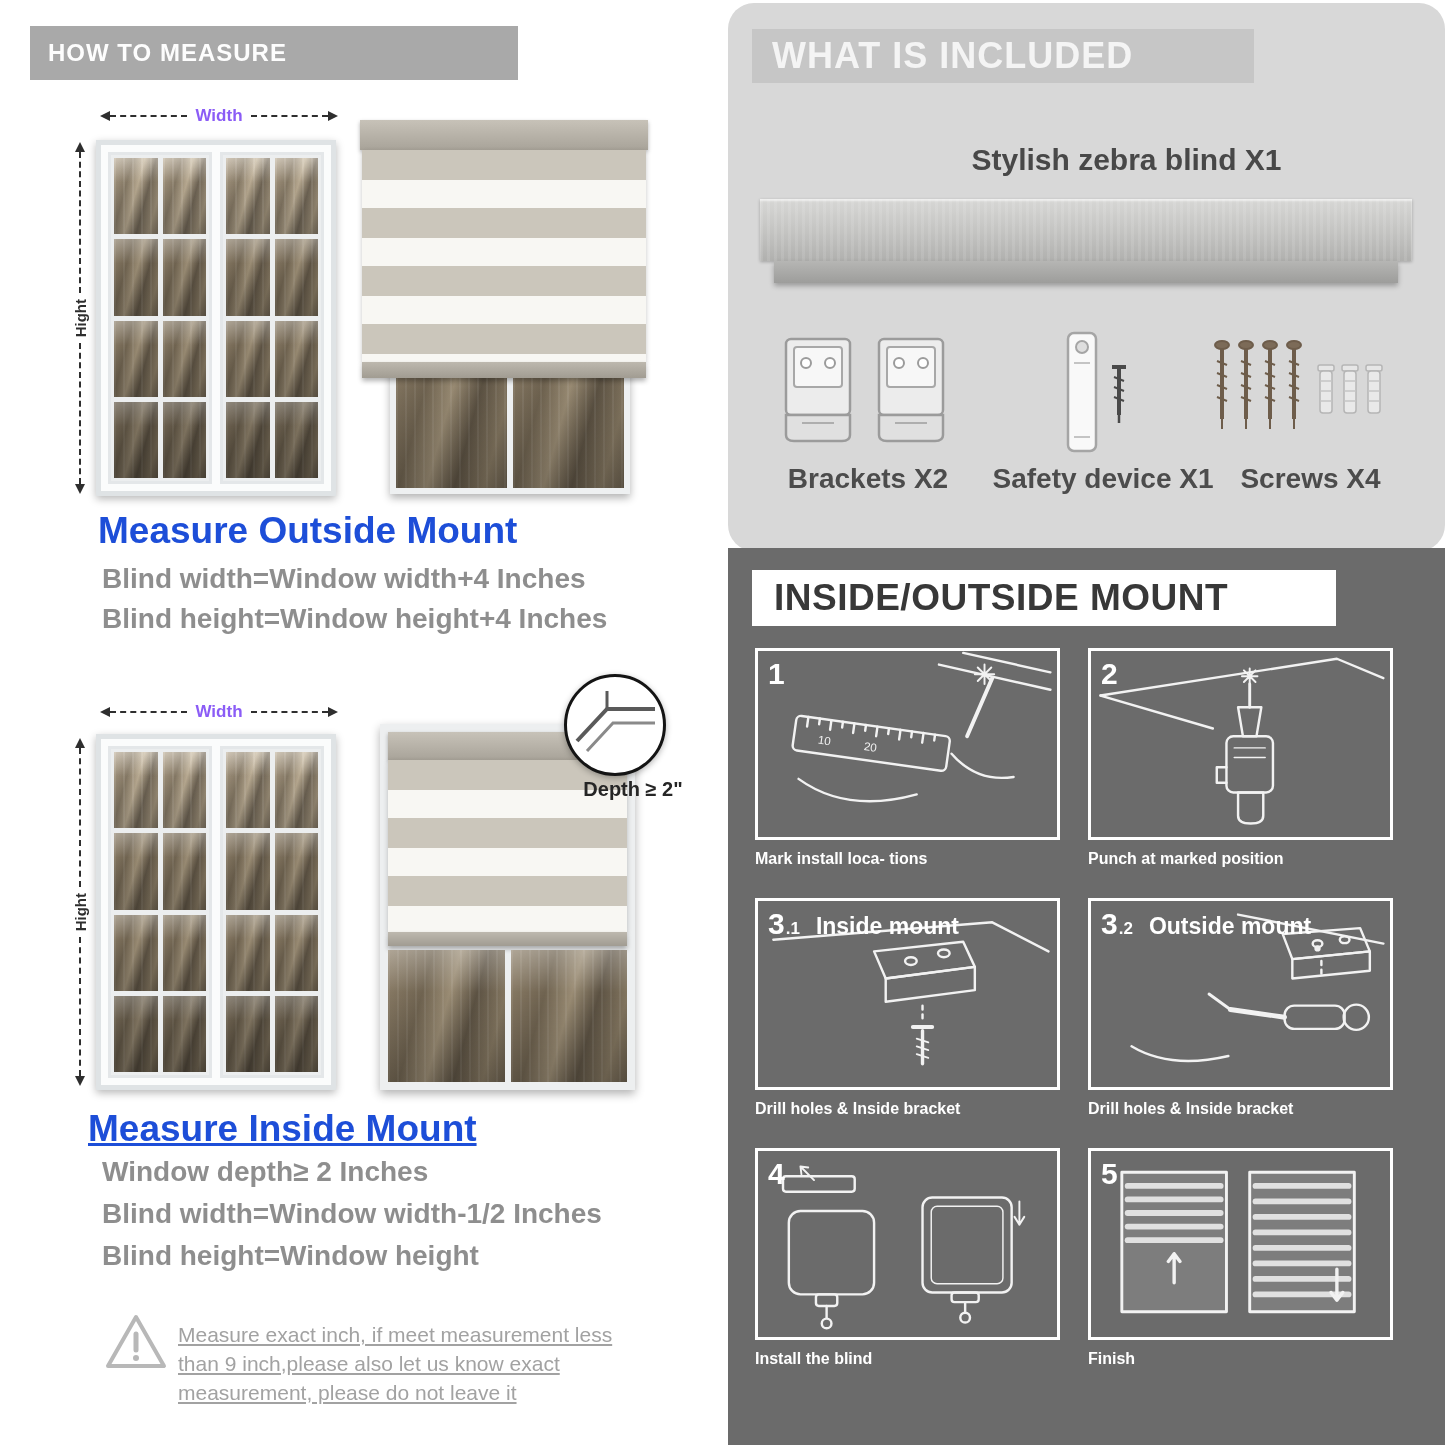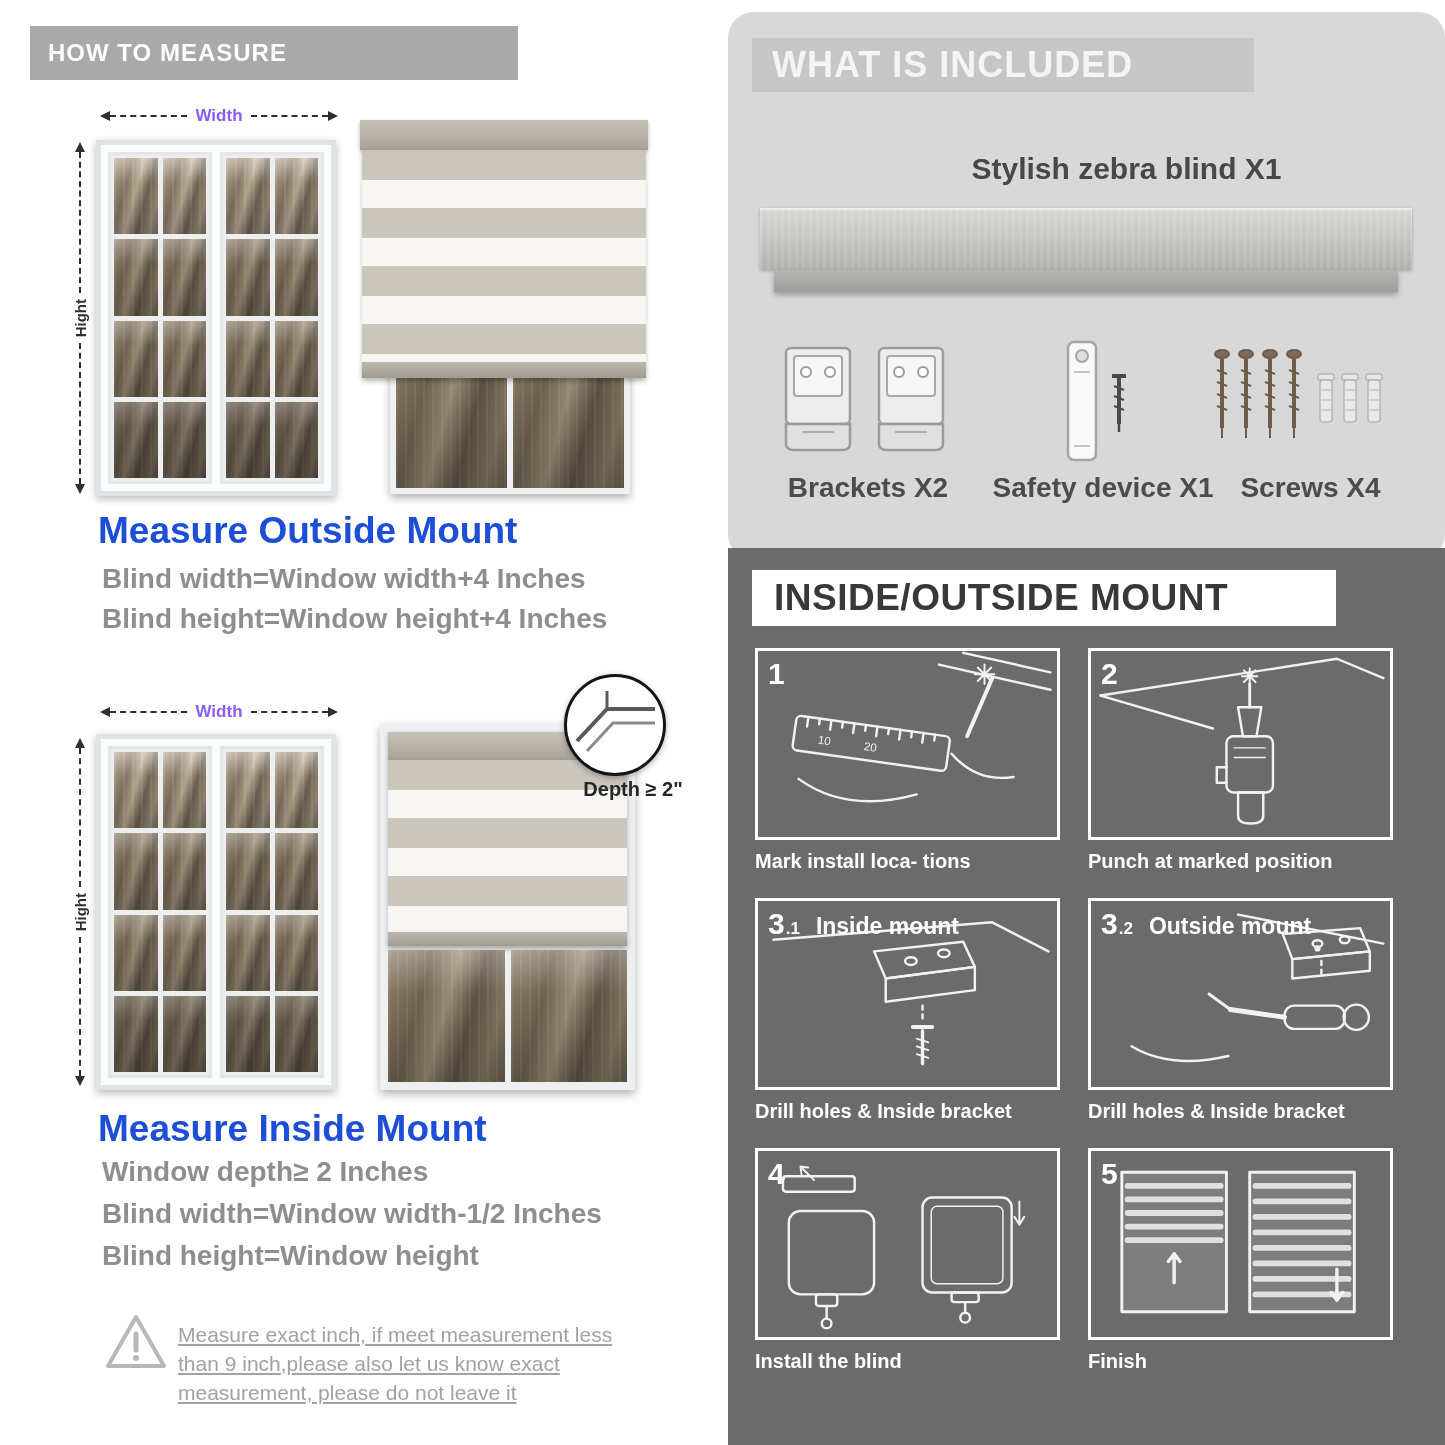--- a/index.html
+++ b/index.html
@@ -46,21 +46,21 @@
   .window-frame2 .photo-row{flex:1;display:grid;grid-template-columns:1fr 1fr;gap:6px;padding-top:4px;}
 
   .callout{position:absolute;border-radius:50%;border:3px solid #141414;background:#fff;box-shadow:0 2px 6px rgba(0,0,0,.3);}
   .depth-lbl{position:absolute;font-size:20px;font-weight:bold;color:#262626;text-align:center;}
 
   .h2{position:absolute;font-size:37px;font-weight:bold;color:#1d4ed8;}
   .subline{position:absolute;font-size:28px;font-weight:bold;color:#8e8e8e;}
   .warn-text{position:absolute;font-size:21px;line-height:29px;color:#a2a2a2;}
 
   
-  .included{position:absolute;left:728px;top:12px;width:717px;height:548px;background:#d8d8d8;border-radius:26px;}
+  .included{position:absolute;left:728px;top:3px;width:717px;height:548px;background:#d8d8d8;border-radius:26px;}
   .rhdr{position:absolute;left:24px;top:26px;width:482px;height:54px;background:#c6c6c6;
     color:#f4f4f4;font-size:36px;font-weight:bold;line-height:54px;padding-left:20px;letter-spacing:1px;}
   .blind-lbl{position:absolute;left:0;top:140px;width:100%;text-align:center;font-size:30px;font-weight:bold;color:#484848;padding-left:40px;}
   .headrail-main{position:absolute;left:32px;top:196px;width:652px;height:62px;
     background:repeating-linear-gradient(90deg,rgba(255,255,255,.10) 0 3px,rgba(0,0,0,0) 3px 7px),
                linear-gradient(180deg,#d7d7d5 0%,#c3c3c1 55%,#b0b0ae 100%);
     box-shadow:inset 0 2px 2px rgba(255,255,255,.6),0 1px 3px rgba(0,0,0,.25);}
   .headrail-lip{position:absolute;left:46px;top:258px;width:624px;height:22px;
     background:linear-gradient(180deg,#b6b6b4,#9d9d9b);box-shadow:0 3px 5px rgba(0,0,0,.28);}
   .part-lbl{position:absolute;top:460px;text-align:center;font-size:28px;font-weight:bold;color:#4c4c4c;}
@@ -68,21 +68,21 @@
   .mount{position:absolute;left:728px;top:548px;width:717px;height:897px;background:#6b6b6b;}
   .mhdr{position:absolute;left:24px;top:22px;width:562px;height:56px;background:#ffffff;
     color:#383838;font-size:37px;font-weight:bold;line-height:56px;padding-left:22px;letter-spacing:.5px;}
   .step{position:absolute;width:305px;}
   .step-box{position:relative;width:305px;height:192px;border:3px solid #ffffff;box-sizing:border-box;}
   .step-box svg{display:block;width:100%;height:100%;}
   .step-head{position:absolute;top:6px;left:10px;display:flex;align-items:baseline;color:#fff;}
   .step-num{font-size:30px;font-weight:bold;}
   .step-sub{font-size:17px;font-weight:bold;margin-left:1px;}
   .step-title{font-size:23px;font-weight:bold;margin-left:16px;}
-  .step-caption{margin-top:10px;font-size:20px;font-weight:bold;color:#ffffff;}
+  .step-caption{margin-top:10px;font-size:16px;font-weight:bold;color:#ffffff;}
 
   svg text{font-family:"Liberation Sans",sans-serif;}
 </style>
 </head>
 <body>
 
 <div class="canvas">
 
   <div class="lhdr">HOW TO MEASURE</div>
 
@@ -194,21 +194,21 @@
 
   <div class="callout" style="left:564px;top:674px;width:96px;height:96px;">
     <svg viewBox="0 0 96 96" width="96" height="96">
       <path d="M10,64 L40,32 L88,32" fill="none" stroke="#5a5a5a" stroke-width="4"></path>
       <path d="M20,74 L46,46 L88,46" fill="none" stroke="#8a8a8a" stroke-width="3"></path>
       <path d="M40,32 L40,14" fill="none" stroke="#5a5a5a" stroke-width="3"></path>
     </svg>
   </div>
   <div class="depth-lbl" style="left:568px;top:778px;width:130px;">Depth ≥ 2"</div>
 
-  <div class="h2" style="left:98px;top:1108px;">Measure Inside Mount</div>
+  <div class="h2" style="left:88px;top:1108px;text-decoration:underline;">Measure Inside Mount</div>
   <div class="subline" style="left:102px;top:1156px;">Window depth≥ 2 Inches</div>
   <div class="subline" style="left:102px;top:1198px;">Blind width=Window width-1/2 Inches</div>
   <div class="subline" style="left:102px;top:1240px;">Blind height=Window height</div>
 
   <svg class="abs" style="left:104px;top:1312px;" width="64" height="62" viewBox="0 0 64 62">
     <polygon points="32,5 60,54 4,54" fill="none" stroke="#b8b8b8" stroke-width="4" stroke-linejoin="round"></polygon>
     <line x1="32" y1="22" x2="32" y2="38" stroke="#b8b8b8" stroke-width="5" stroke-linecap="round"></line>
     <circle cx="32" cy="46" r="3" fill="#b8b8b8"></circle>
   </svg>
   <div class="warn-text" style="left:178px;top:1320px;width:470px;text-decoration:underline;">

